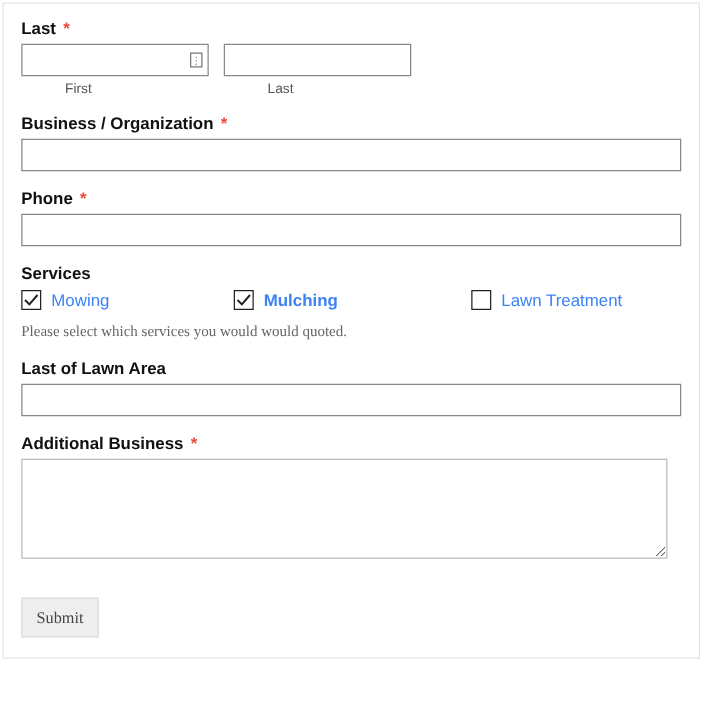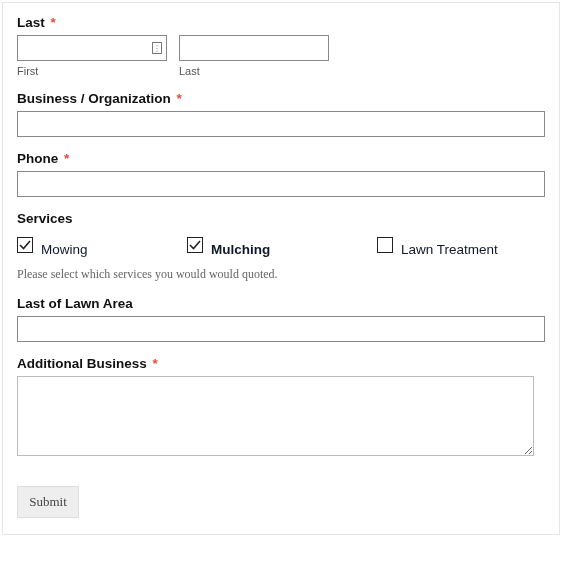--- a/index.html
+++ b/index.html
@@ -32,20 +32,21 @@
   border: 1px solid #888;
   padding: 3px 6px;
   font-size: 13px;
   background: #fff;
 }
 .input-full { width: 320px; }
 .sublabel {
   font-size: 11px;
   color: #555;
   margin-top: 4px;
+  margin-left: 35px;
 }
 .services-row {
   display: flex;
   gap: 0;
   margin-top: 6px;
 }
 .service-item {
   display: flex;
   align-items: center;
   gap: 8px;
@@ -58,21 +59,21 @@
   height: 16px;
   border: 1.5px solid #222;
   display: inline-flex;
   align-items: center;
   justify-content: center;
   background: #fff;
   cursor: pointer;
   flex-shrink: 0;
 }
 .checkbox svg { width: 12px; height: 12px; }
-.service-label { font-size: 13.5px; color: #0f172a; margin-top: 10px; }
+.service-label { font-size: 13.5px; color: #3b82f6; }
 .helper-text {
   font-family: Georgia, "Times New Roman", serif;
   font-size: 12px;
   color: #666;
   margin-top: 10px;
 }
 textarea {
   width: 517px;
   height: 80px;
   border: 1px solid #bbb;

